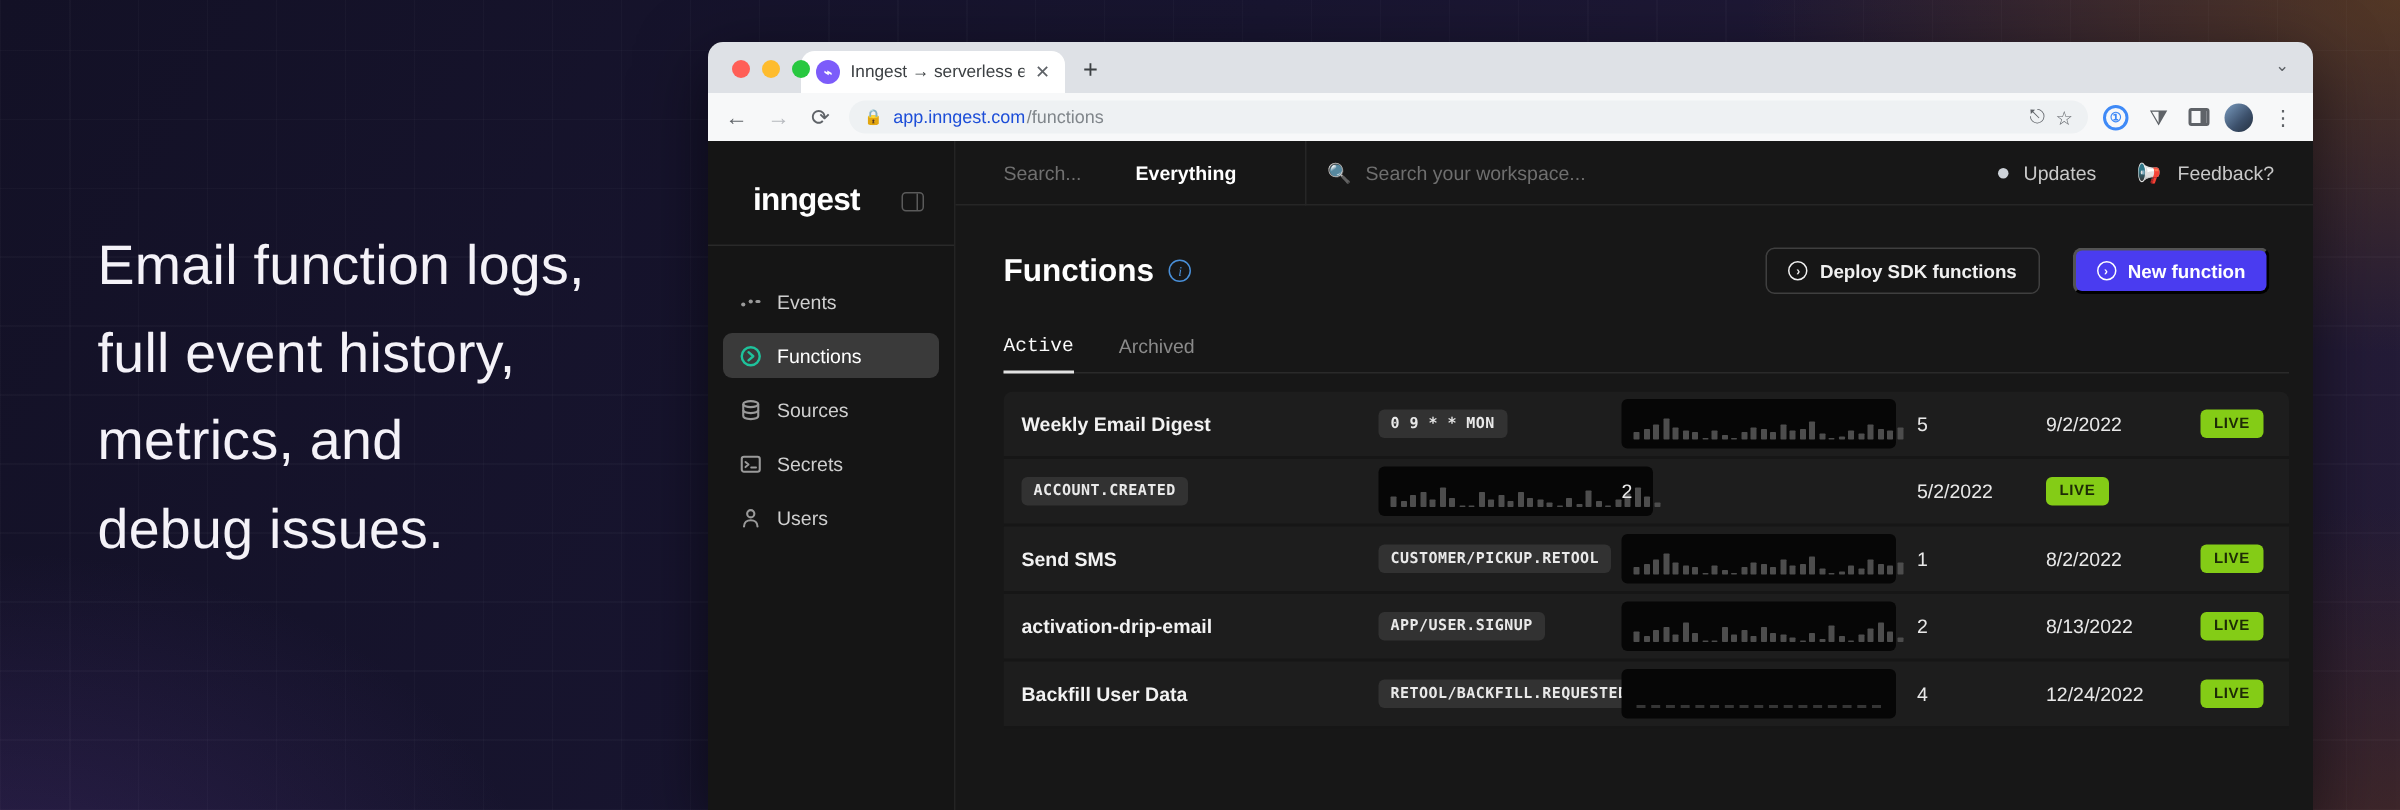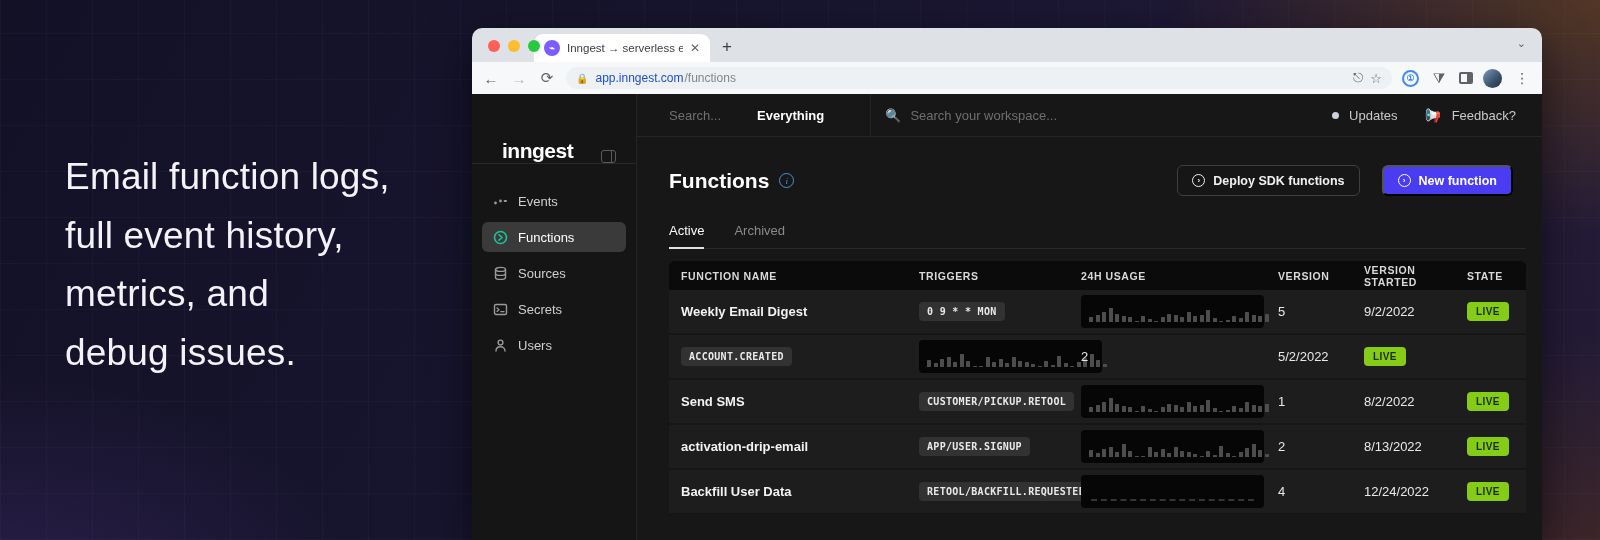--- a/index.html
+++ b/index.html
@@ -57,21 +57,21 @@
   .omni-ico { color:#5f6368; font-size:13px; }
   .chrome-ico { color:#5f6368; font-size:14px; width:20px; text-align:center; }
   .onepass { width:17px; height:17px; border-radius:50%; border:2px solid #3f8af7; color:#3f8af7;
     font-size:9px; display:flex; align-items:center; justify-content:center; font-weight:700; }
   .split-ico { width:14px; height:12px; border:2px solid #5f6368; border-radius:2px; position:relative; }
   .split-ico::after { content:""; position:absolute; right:0; top:0; bottom:0; width:4px; background:#5f6368; }
   .avatar { width:19px; height:19px; border-radius:50%; background:linear-gradient(135deg,#7a9cc0,#3c506b 60%,#24303f); }
   
   .app { flex:1; display:flex; background:#171717; min-height:0; }
   .sidebar { width:165px; background:#151515; border-right:1px solid #242424; display:flex; flex-direction:column; flex:none; }
-  .logo-row { height:70px; display:flex; align-items:flex-end; justify-content:space-between;
+  .logo-row { height:70px; display:flex; align-items:center; justify-content:space-between;
     padding:11px 20px 0 30px; border-bottom:1px solid #292929; }
   .logo { color:#fff; font-size:21px; font-weight:800; letter-spacing:-.5px; }
   .collapse-ico { width:15px; height:13px; border:1.5px solid #5a5a5a; border-radius:3px; position:relative; }
   .collapse-ico::after { content:""; position:absolute; top:0; bottom:0; right:3px; width:1.5px; background:#5a5a5a; }
   .nav { padding:22px 10px 0 10px; display:flex; flex-direction:column; gap:6px; }
   .nav-item { display:flex; align-items:center; gap:10px; height:30px; padding:0 10px; border-radius:6px;
     color:#cfcfcf; font-size:13px; }
   .nav-item .ni { width:16px; text-align:center; color:#9a9a9a; display:flex; align-items:center; justify-content:center; }
   .nav-item.active { background:#3a3a3a; color:#ffffff; }
   .sidebar-foot { margin-top:auto; padding:0 10px 14px 20px; display:flex; align-items:center; gap:10px; }
@@ -100,21 +100,21 @@
     font-size:9px; font-style:italic; display:flex; align-items:center; justify-content:center; margin-left:10px; font-family:"Liberation Serif",serif; }
   .head-spacer { flex:1; }
   .btn { height:31px; border-radius:6px; display:flex; align-items:center; gap:8px; padding:0 14px;
     font-size:12.5px; font-weight:700; cursor:default; }
   .btn-secondary { background:#161616; border:1px solid #3f3f3f; color:#f0f0f0; margin-right:22px; }
   .btn-primary { color:#fff; margin-right:13px; }
   .circle-play { width:13px; height:13px; border-radius:50%; border:1.5px solid currentColor;
     display:flex; align-items:center; justify-content:center; font-size:8px; font-weight:700; }
   .tabs { display:flex; gap:30px; margin-top:27px; border-bottom:1px solid #2a2a2a; }
   .tab-item { font-size:13px; padding-bottom:9px; color:#8a8a8a; border-bottom:2px solid transparent; margin-bottom:-1px; }
-  .tab-item.active { color:#fafafa; border-bottom-color:#e2e2e2; }
+  .tab-item.active { color:#fafafa; border-bottom-color:#e2e2e2;font-family:Liberation Mono, monospace; }
   
   .table { margin-top:12px; border-radius:6px 6px 0 0; overflow:hidden; }
   .trow { display:grid; grid-template-columns:238px 162px 197px 86px 103px 72px; align-items:center; }
   .thead { background:#0b0b0b; height:29px; }
   .th { color:#d9d9d9; font-size:10.5px; font-weight:700; letter-spacing:.6px; padding-left:12px; }
   .tbody-row { background:#1d1d1d; height:45px; border-bottom:2px solid #161616; }
   .cell { padding-left:12px; color:#e8e8e8; font-size:13px; }
   .fn-name { font-weight:700; color:#f2f2f2; }
   .trigger-badge { display:inline-block; background:#323232; color:#e9e9e9; border-radius:4px;
     font-family:"DejaVu Sans Mono",monospace; font-size:10px; font-weight:700; letter-spacing:.3px; padding:4px 8px; white-space:nowrap; }
@@ -266,28 +266,20 @@
             <span>New function</span>
           </button>
         </div>
 
         <div class="tabs" id="page-tabs">
             <span class="tab-item active">Active</span>
             <span class="tab-item">Archived</span>
           </div>
 
         <div class="table">
-          <div class="trow thead">
-            <span class="th">FUNCTION NAME</span>
-            <span class="th">TRIGGERS</span>
-            <span class="th">24H USAGE</span>
-            <span class="th">VERSION</span>
-            <span class="th">VERSION STARTED</span>
-            <span class="th">STATE</span>
-          </div>
           <div id="table-body">
               <div class="trow tbody-row">
                 <span class="cell fn-name">Weekly Email Digest</span>
                 <span class="cell"><span class="trigger-badge">0 9 * * MON</span></span>
                 <span class="cell">
                   <span class="chart">
                     <span class="bar" style="height: 5px;"></span>
                     <span class="bar" style="height: 7px;"></span>
                     <span class="bar" style="height: 10px;"></span>
                     <span class="bar" style="height: 14px;"></span>

